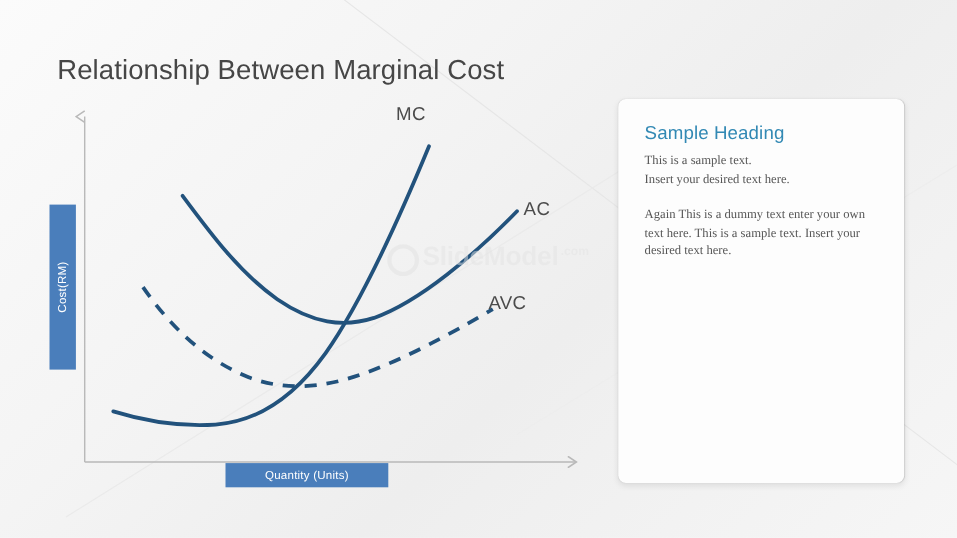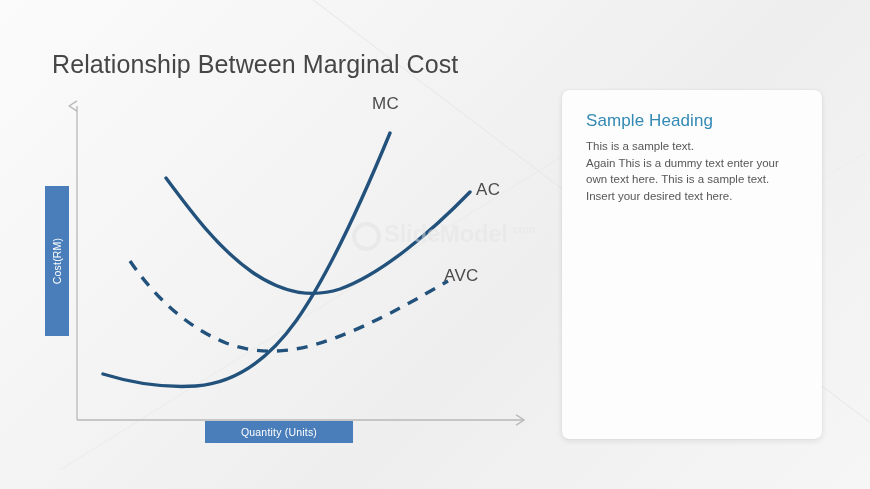--- a/index.html
+++ b/index.html
@@ -76,21 +76,21 @@
     top: 421px;
     width: 148px;
     height: 22px;
   }
   .curve-label {
     position: absolute;
     font-size: 17px;
     color: #4b4b4b;
     letter-spacing: 0.3px;
   }
-  #label-mc { left: 372px; top: 94px; }
+  #label-mc { left: 360px; top: 94px; }
   #label-ac { left: 476px; top: 180px; }
   #label-avc { left: 444px; top: 266px; }
   
   #watermark {
     position: absolute;
     left: 352px;
     top: 222px;
     display: flex;
     opacity: 0.5;
     pointer-events: none;
@@ -138,25 +138,27 @@
     letter-spacing: 0.1px;
   }
   #panel-body {
     position: absolute;
     left: 24px;
     top: 48px;
     width: 215px;
     font-size: 11.5px;
     color: #575757;
     line-height: 16.5px;
+    font-family: Liberation Serif, serif;
   }
   #panel-body p {
     margin: 0;
   }
   #panel-body p.spaced {
+    margin-top: 16px;
   }
 </style>
 </head>
 <body>
 
 <div id="slide">
 
   <svg id="bg-deco" width="870" height="489">
     <line x1="300" y1="-10" x2="880" y2="430" stroke="#e6e6e6" stroke-width="1"></line>
     <line x1="60" y1="470" x2="620" y2="120" stroke="#eaeaea" stroke-width="1"></line>
@@ -203,18 +205,19 @@
       <div class="wm-name">SlideModel</div>
       <div class="wm-tld">.com</div>
     </div>
   </div>
 
   <div id="side-panel">
     <div id="panel-heading">Sample Heading</div>
     <div id="panel-body">
       <p>
         <span>This is a sample text.</span><br>
+        <span>Insert your desired text here.</span>
       </p>
       <p class="spaced">Again This is a dummy text enter your own text here. This is a sample text. Insert your desired text here.</p>
     </div>
   </div>
 
 </div>
 
 </body></html>

